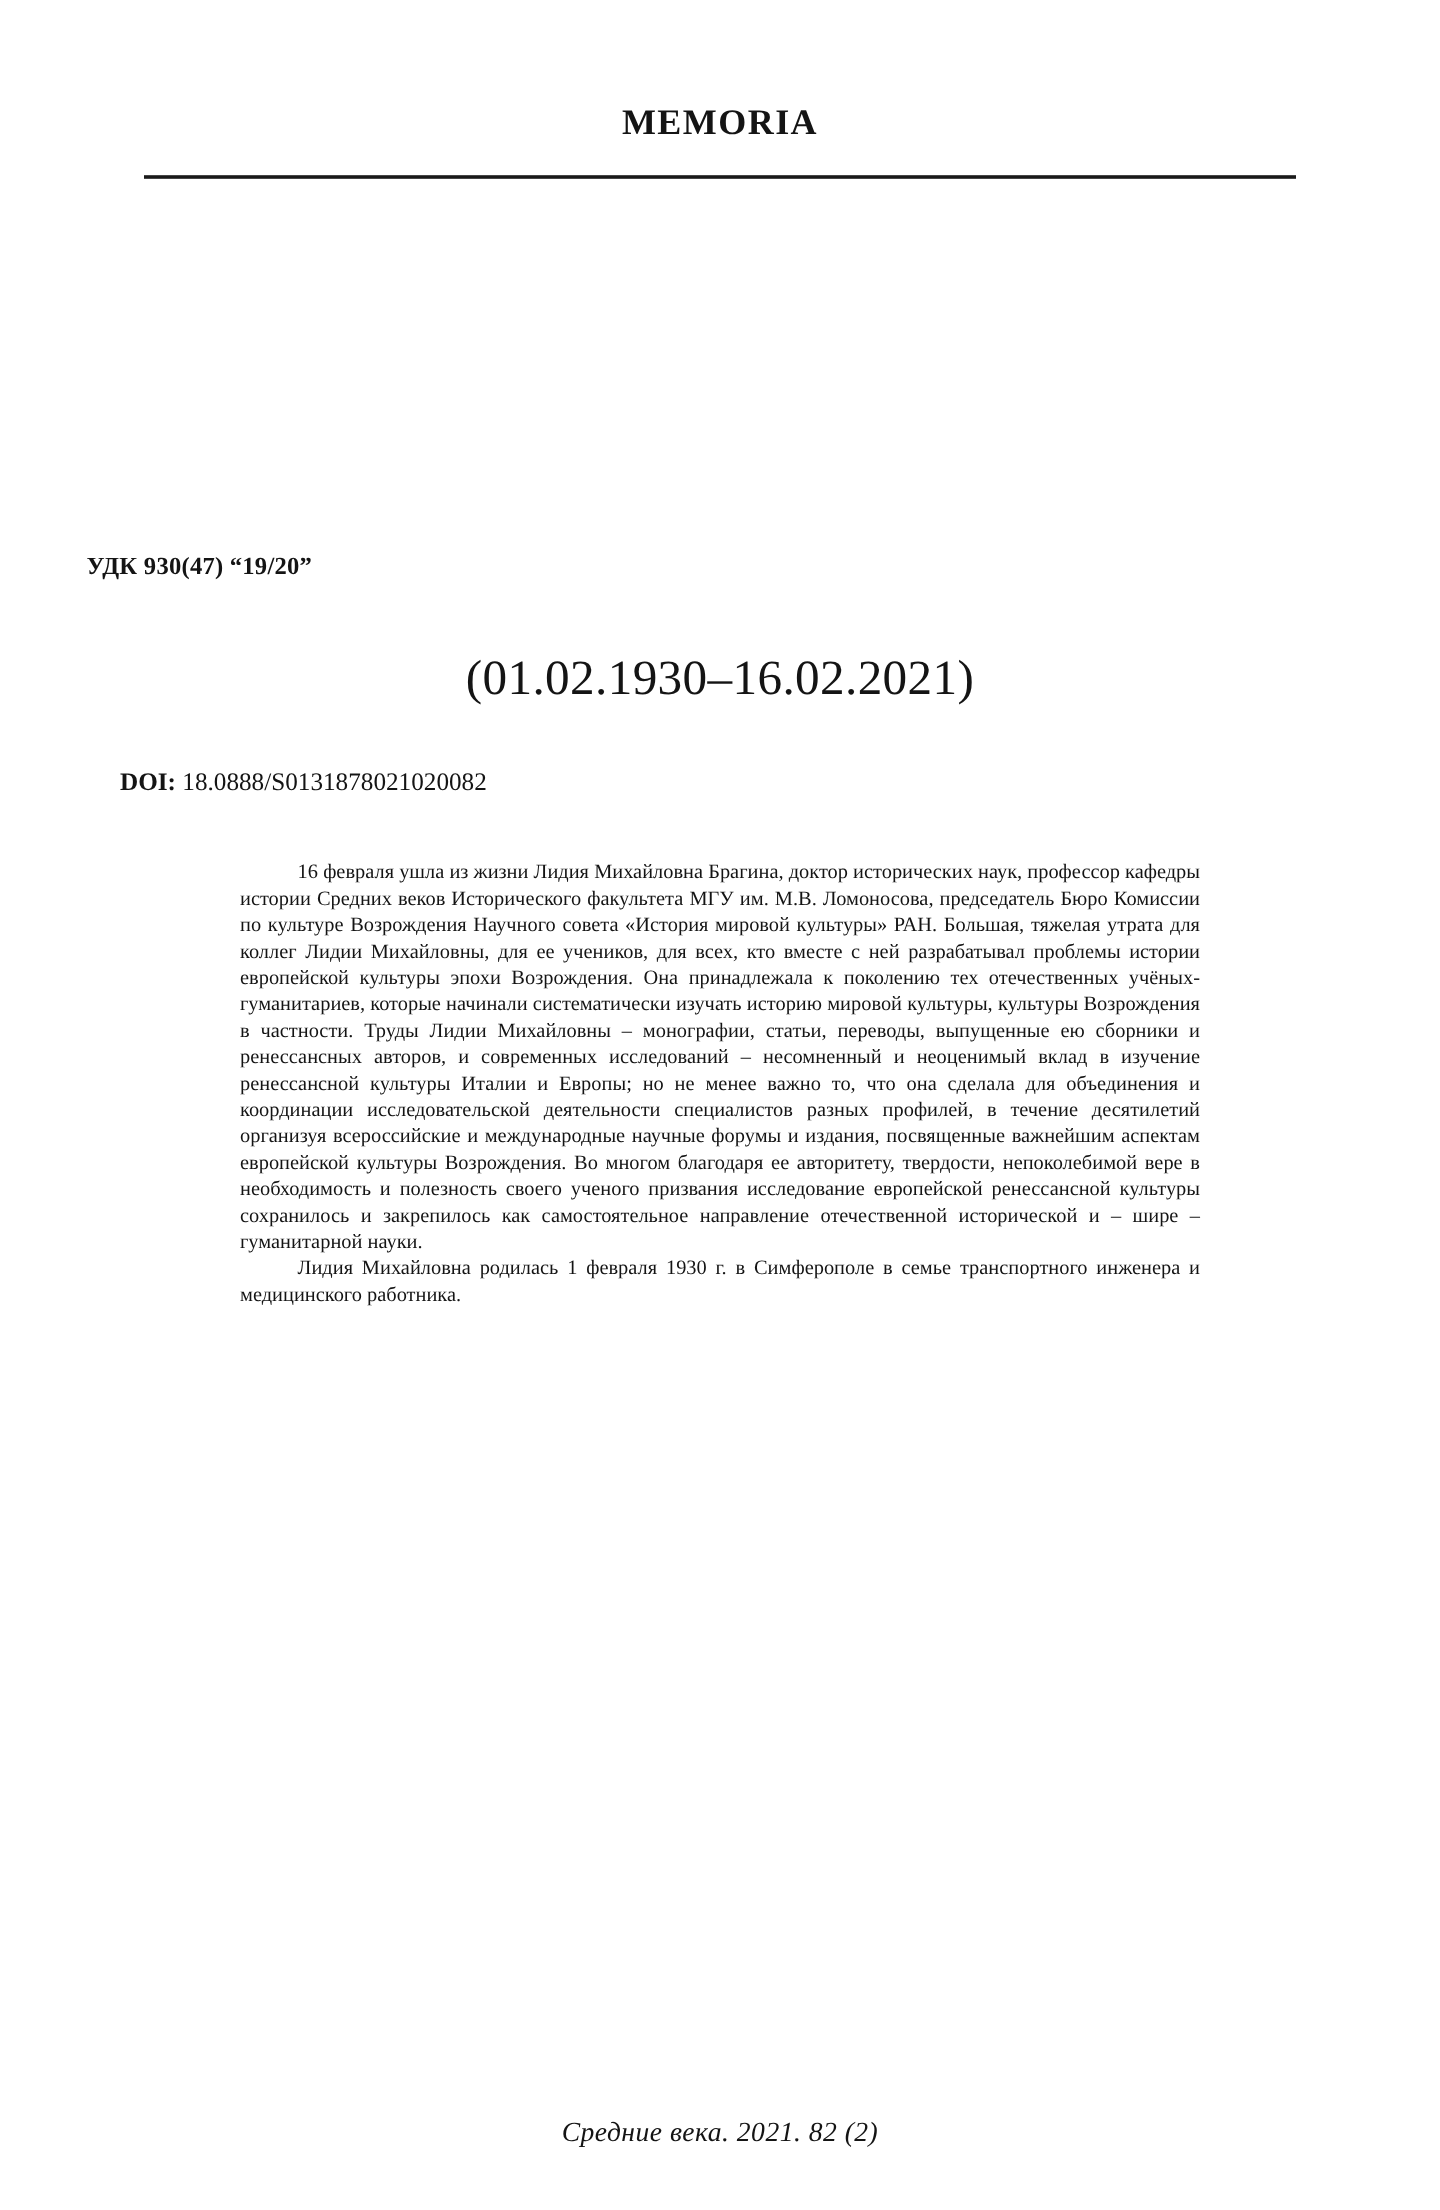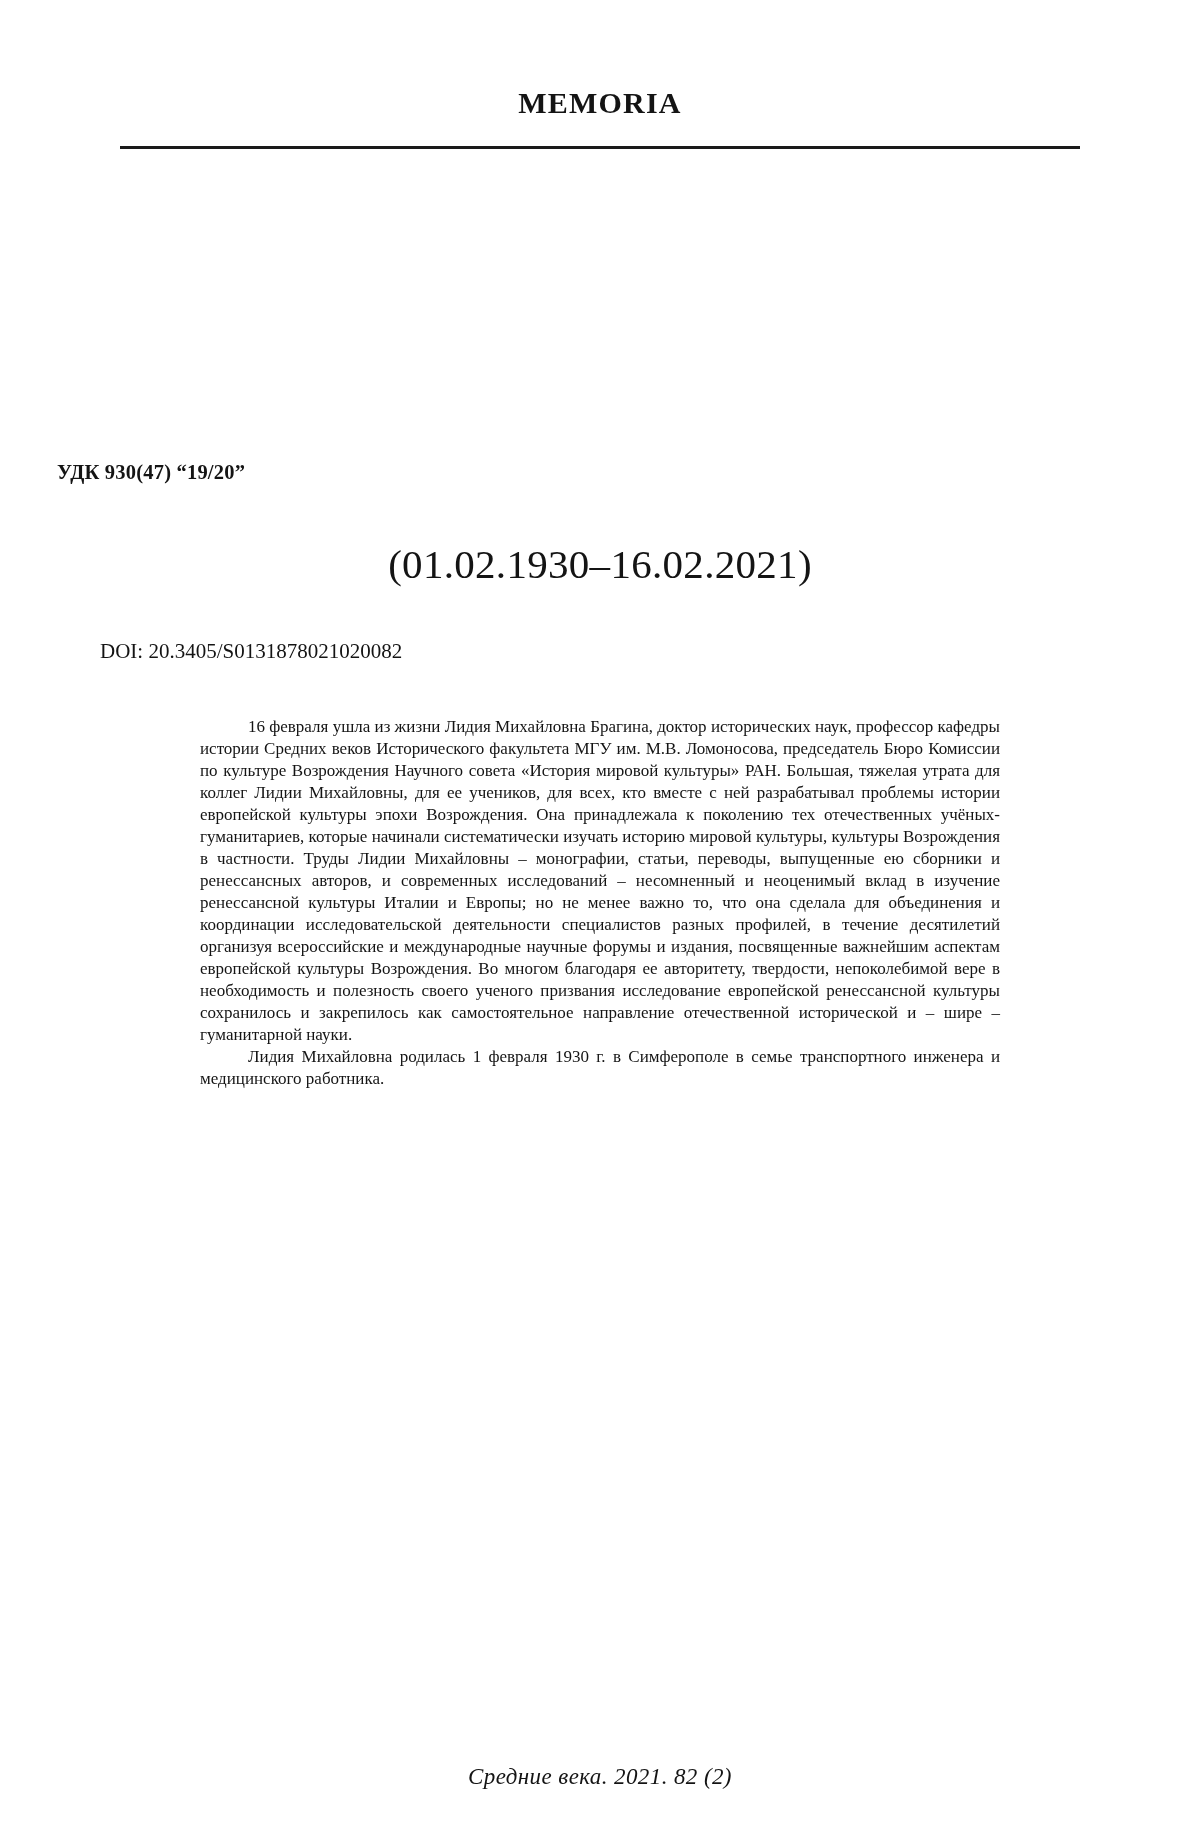--- a/index.html
+++ b/index.html
@@ -30,21 +30,21 @@
     font-family: "Liberation Serif", "DejaVu Serif", serif;
   }
   .rule {
     width: 960px;
     margin: 26px auto 0 auto;
     border-top: 3px solid #1a1a1a;
   }
   .udk {
     margin: 0;
     padding-top: 312px;
-    padding-left: 57px;
+    padding-left: 72px;
     font-weight: bold;
     font-size: 20.5px;
     letter-spacing: 0.2px;
   }
   .title-block {
     text-align: center;
     margin-top: 54px;
   }
   .title-main {
     font-size: 30.5px;
@@ -55,21 +55,21 @@
     font-size: 41px;
     letter-spacing: 0.3px;
     line-height: 1.3;
   }
   .doi {
     margin-top: 48px;
     padding-left: 100px;
     font-size: 21px;
   }
   .doi .doi-label {
-    font-weight: normal;
+    font-weight: bold;
   }
   .doi .doi-value {
     font-weight: normal;
   }
   .body-text {
     margin: 52px auto 0 auto;
     width: 1000px;
     padding: 0 100px;
     box-sizing: border-box;
     font-size: 17px;
@@ -103,21 +103,21 @@
   <div class="rule"></div>
 
   <div class="udk">УДК 930(47) “19/20”</div>
 
   <div class="title-block">
     <div class="title-dates">(01.02.1930–16.02.2021)</div>
   </div>
 
   <div class="doi">
     <span class="doi-label">DOI:</span>
-    <span class="doi-value">20.3405/S0131878021020082</span>
+    <span class="doi-value">18.0888/S0131878021020082</span>
   </div>
 
   <div class="body-text">
     <p>16 февраля ушла из жизни Лидия Михайловна Брагина, доктор исторических наук, профессор кафедры истории Средних веков Исторического факультета МГУ им. М.В. Ломоносова, председатель Бюро Комиссии по культуре Возрождения Научного совета «История мировой культуры» РАН. Большая, тяжелая утрата для коллег Лидии Михайловны, для ее учеников, для всех, кто вместе с ней разрабатывал проблемы истории европейской культуры эпохи Возрождения. Она принадлежала к поколению тех отечественных учёных-гуманитариев, которые начинали систематически изучать историю мировой культуры, культуры Возрождения в частности. Труды Лидии Михайловны – монографии, статьи, переводы, выпущенные ею сборники и ренессансных авторов, и современных исследований – несомненный и неоценимый вклад в изучение ренессансной культуры Италии и Европы; но не менее важно то, что она сделала для объединения и координации исследовательской деятельности специалистов разных профилей, в течение десятилетий организуя всероссийские и международные научные форумы и издания, посвященные важнейшим аспектам европейской культуры Возрождения. Во многом благодаря ее авторитету, твердости, непоколебимой вере в необходимость и полезность своего ученого призвания исследование европейской ренессансной культуры сохранилось и закрепилось как самостоятельное направление отечественной исторической и – шире – гуманитарной науки.</p>
     <p>Лидия Михайловна родилась 1 февраля 1930 г. в Симферополе в семье транспортного инженера и медицинского работника.</p>
   </div>
 
   <div class="footer">Средние века. 2021. 82 (2)</div>
 
 </div>

